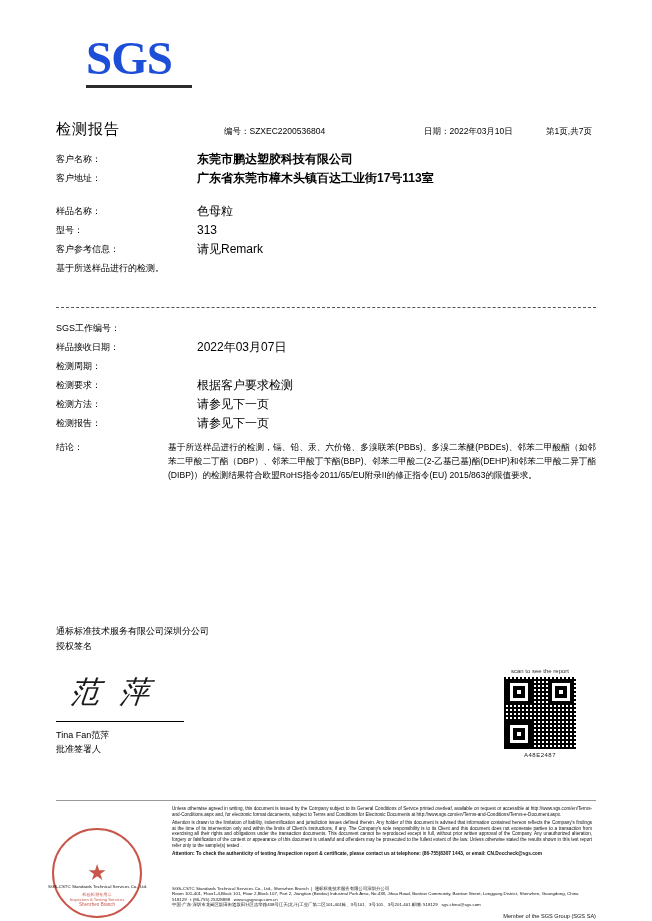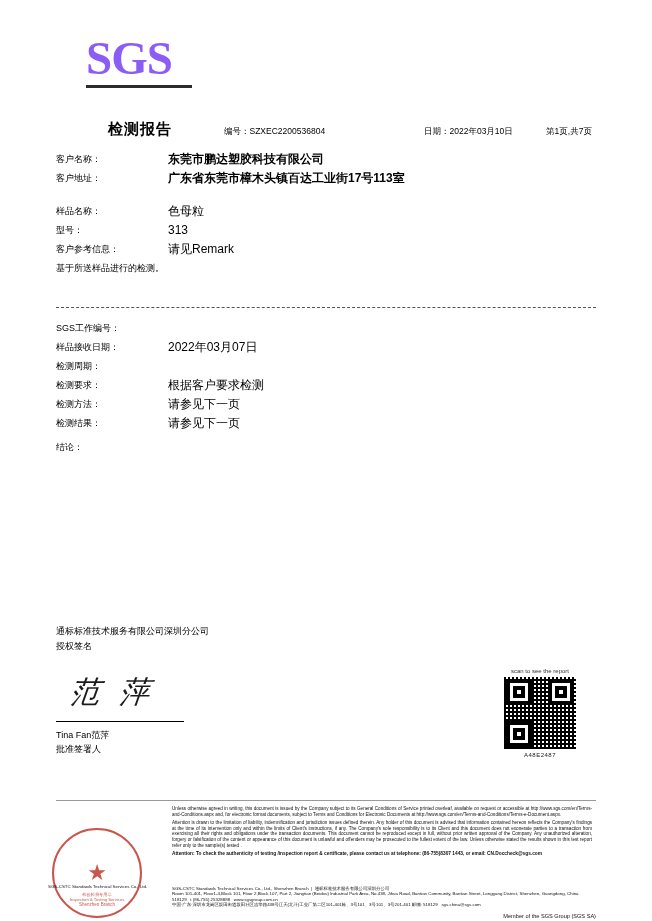--- a/index.html
+++ b/index.html
@@ -27,45 +27,44 @@
   .logo-wrap {
     position: absolute;
     left: 86px;
     top: 32px;
   }
   .sgs-logo {
     font-family: "Liberation Serif", serif;
     font-weight: bold;
     font-size: 47px;
     letter-spacing: -1px;
-    color: #8b5cf6;
+    color: #1d4ed8;
     line-height: 52px;
   }
   .logo-rule {
     width: 106px;
     height: 3px;
     background: #2b2b2b;
     margin-top: 1px;
   }
 
   
   .title-row {
     position: absolute;
     left: 56px;
     top: 120px;
     width: 540px;
     display: flex;
     align-items: baseline;
   }
   .doc-title {
     font-size: 15px;
-    font-weight: bold;
+    font-weight: normal;
     letter-spacing: 1px;
     width: 168px;
-    text-align: center;
   }
   .doc-no {
     font-size: 8.5px;
     width: 200px;
   }
   .doc-date {
     font-size: 8.5px;
     width: 118px;
   }
   .doc-page {
@@ -79,20 +78,21 @@
     position: absolute;
     left: 56px;
     width: 540px;
   }
   .field-row {
     display: flex;
     align-items: flex-end;
     font-size: 9px;
     margin-bottom: 6px;
     line-height: 13px;
+    gap: 29px;
   }
   .field-label {
     width: 112px;
     flex: 0 0 112px;
     font-size: 9px;
   }
   .field-value {
     font-size: 12px;
     flex: 1;
   }
@@ -384,26 +384,27 @@
     </div>
     <div class="field-row">
       <div class="field-label">检测要求：</div>
       <div class="field-value">根据客户要求检测</div>
     </div>
     <div class="field-row">
       <div class="field-label">检测方法：</div>
       <div class="field-value">请参见下一页</div>
     </div>
     <div class="field-row">
-      <div class="field-label">检测结果：</div>
+      <div class="field-label">检测报告：</div>
       <div class="field-value">请参见下一页</div>
     </div>
 
     <div class="concl-row" style="margin-top:10px;">
       <div class="field-label">结论：</div>
+      <div class="concl-text">基于所送样品进行的检测，镉、铅、汞、六价铬、多溴联苯(PBBs)、多溴二苯醚(PBDEs)、邻苯二甲酸酯（如邻苯二甲酸二丁酯（DBP）、邻苯二甲酸丁苄酯(BBP)、邻苯二甲酸二(2-乙基已基)酯(DEHP)和邻苯二甲酸二异丁酯(DIBP)）的检测结果符合欧盟RoHS指令2011/65/EU附录II的修正指令(EU) 2015/863的限值要求。</div>
     </div>
   </div>
 
   <div class="sig-block" style="top:624px;">
     <div class="sig-line1">通标标准技术服务有限公司深圳分公司</div>
     <div class="sig-line2">授权签名</div>
     <div class="sig-img">
       <div class="sig-script">范 萍</div>
       <div class="sig-rule"></div>
     </div>

